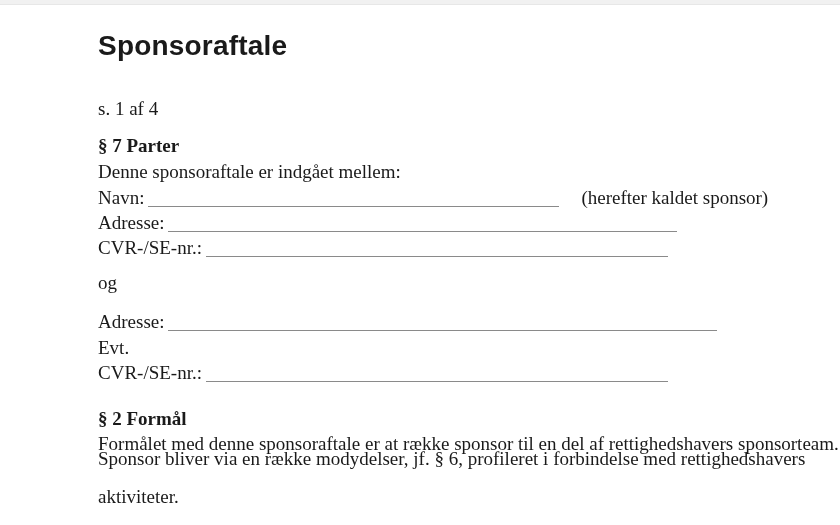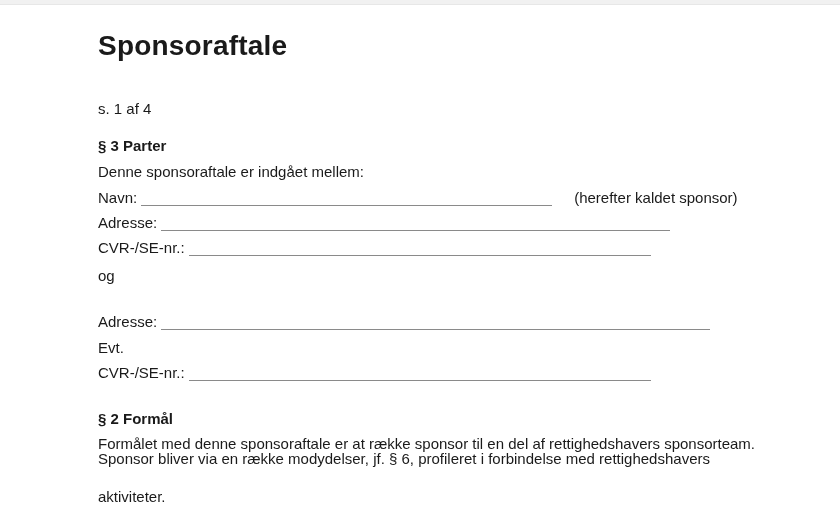--- a/index.html
+++ b/index.html
@@ -19,23 +19,24 @@
   .top-edge {
     position: absolute;
     top: 0; left: 0; right: 0;
     height: 4px;
     background: #f1f1f1;
     border-bottom: 1px solid #e7e7e7;
   }
   .line {
     position: absolute;
     left: 98px;
-    font-size: 15px;
+    font-size: 19px;
     line-height: 16px;
     white-space: nowrap;
+    font-family: Liberation Serif, serif;
   }
   .doc-title {
     position: absolute;
     left: 98px;
     top: 31px;
     font-size: 28px;
     line-height: 30px;
     font-weight: bold;
     letter-spacing: 0.2px;
   }
@@ -62,37 +63,37 @@
 <body>
 
 <div class="page">
 
   <div class="top-edge"></div>
 
   <div class="doc-title">Sponsoraftale</div>
 
   <div class="line" style="top:101px">s. 1 af 4</div>
 
-  <div class="line heading" style="top:138px">§ 3 Parter</div>
+  <div class="line heading" style="top:138px">§ 7 Parter</div>
 
   <div class="line" style="top:164px">Denne sponsoraftale er indgået mellem:</div>
 
   <div class="line" style="top:190px">
     <span>Navn:</span><span class="blank w-navn1"></span><span class="suffix">(herefter kaldet sponsor)</span>
   </div>
 
   <div class="line" style="top:215px">
     <span>Adresse:</span><span class="blank w-adresse1"></span>
   </div>
 
   <div class="line" style="top:240px">
     <span>CVR-/SE-nr.:</span><span class="blank w-cvr"></span>
   </div>
 
-  <div class="line" style="top:268px">og</div>
+  <div class="line" style="top:275px">og</div>
 
 
   <div class="line" style="top:314px">
     <span>Adresse:</span><span class="blank w-adresse2"></span>
   </div>
 
   <div class="line" style="top:340px">Evt.</div>
 
   <div class="line" style="top:365px">
     <span>CVR-/SE-nr.:</span><span class="blank w-cvr"></span>

